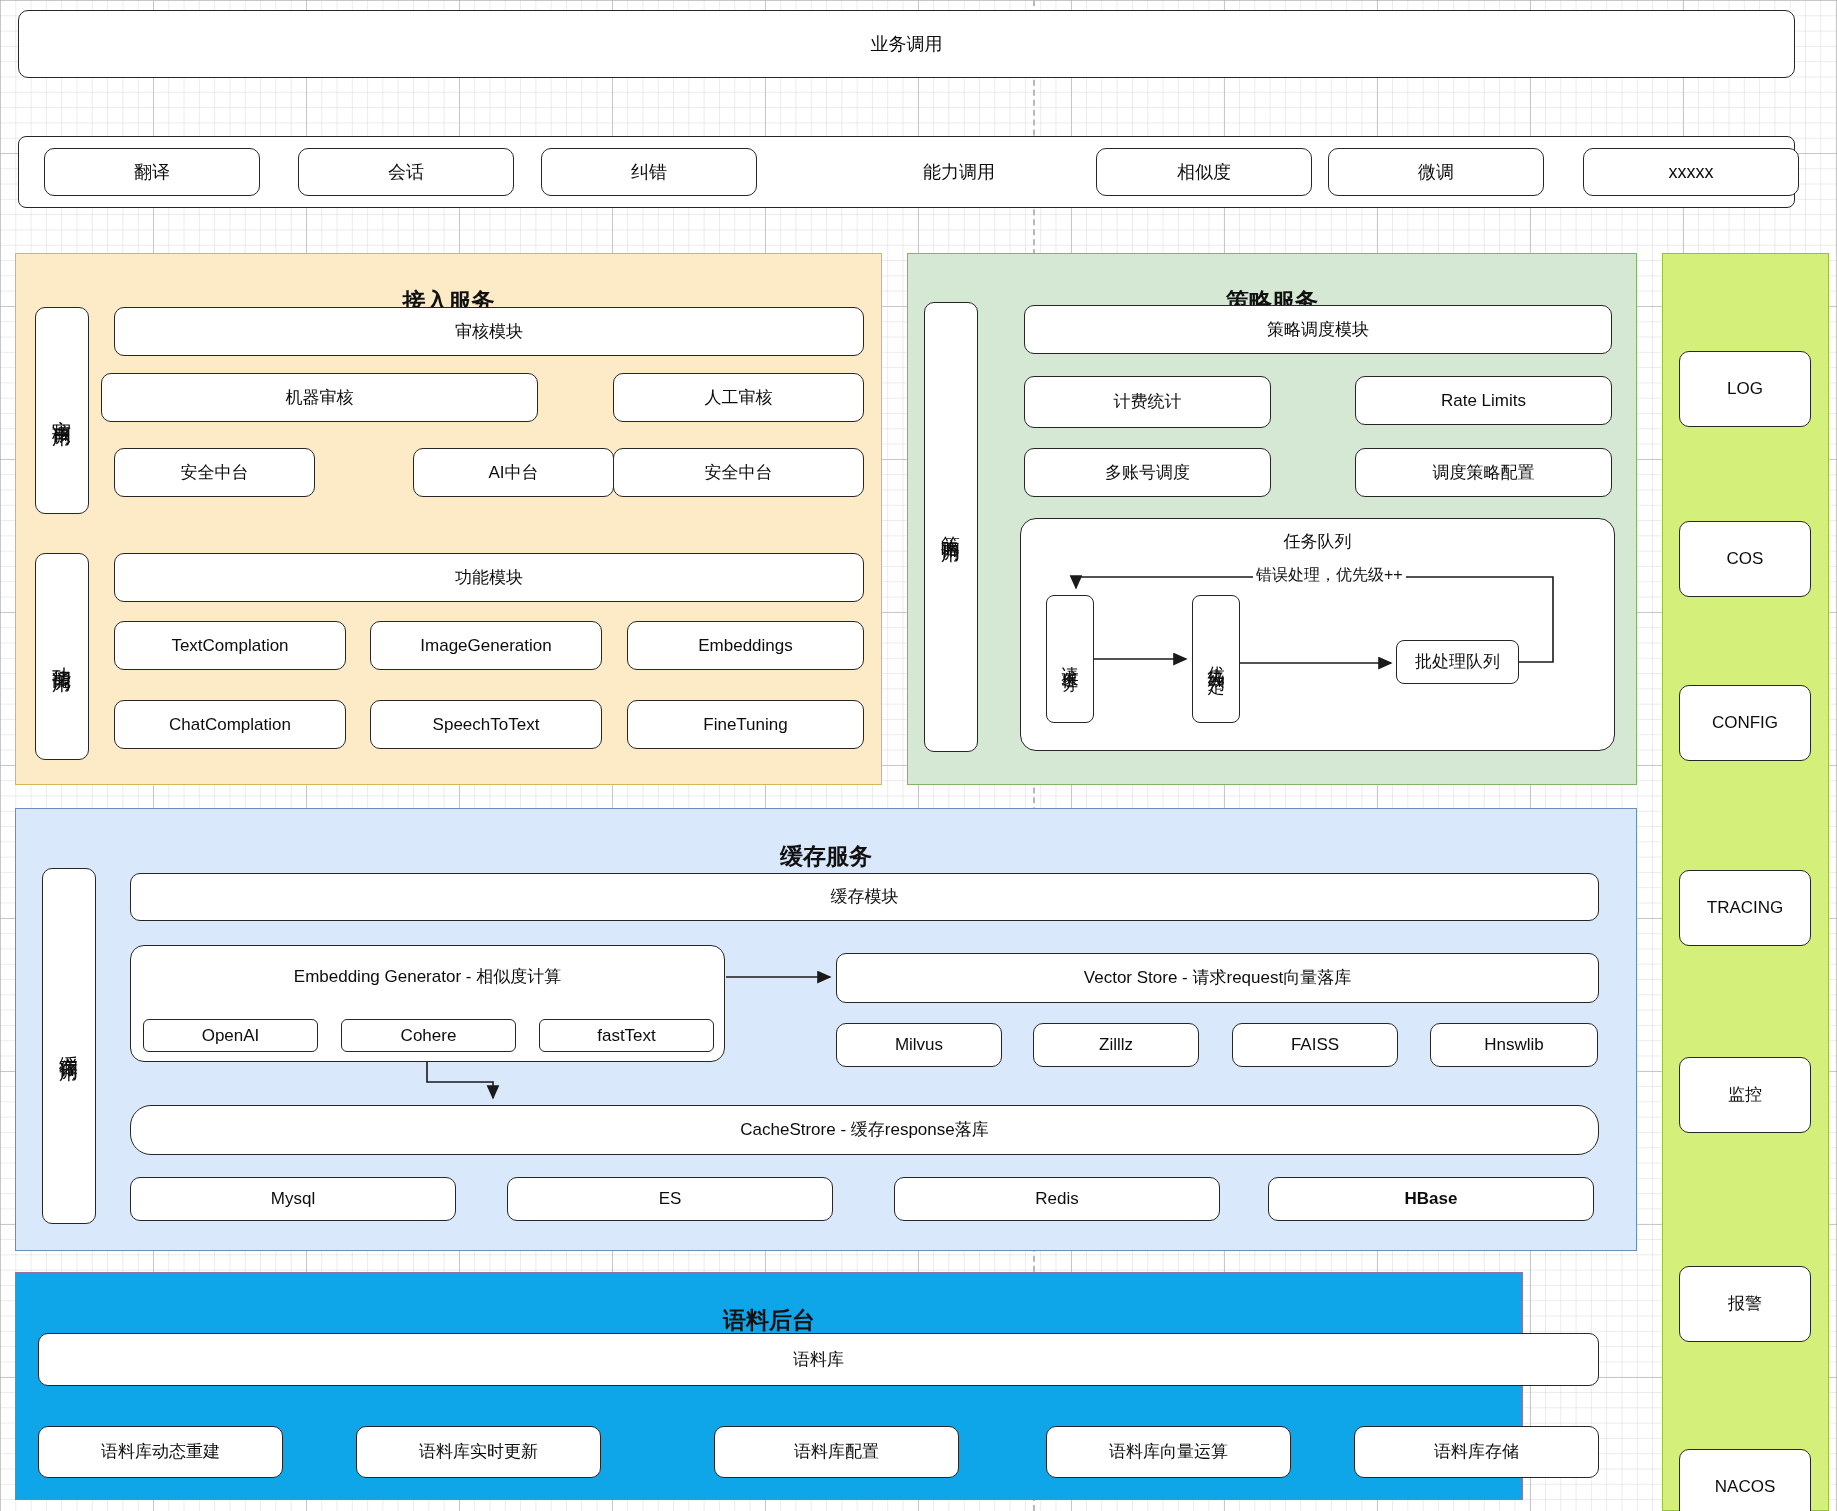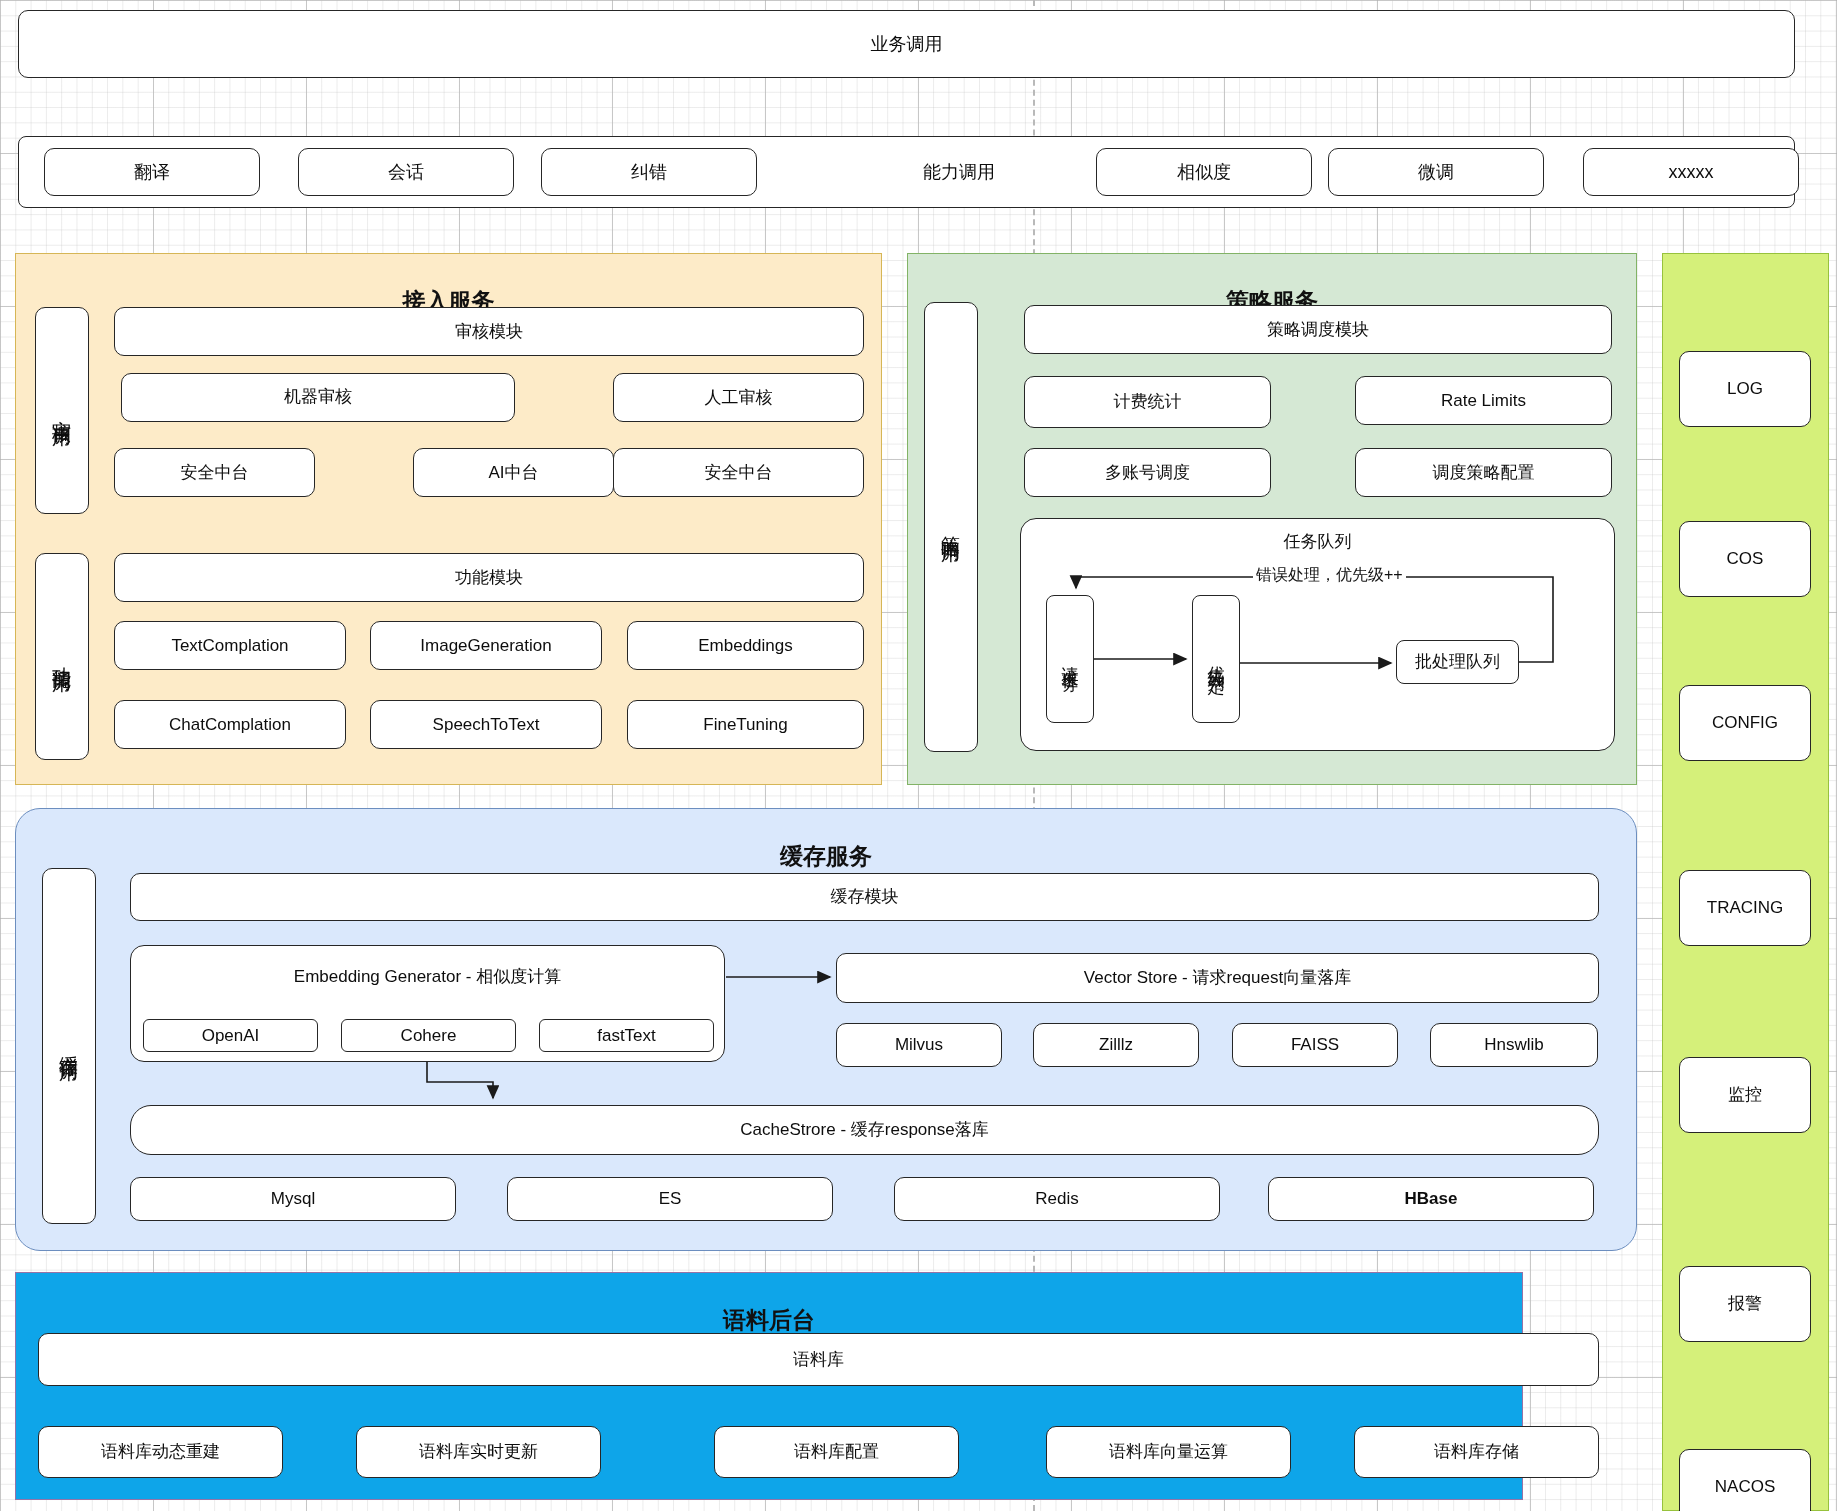--- a/index.html
+++ b/index.html
@@ -117,21 +117,21 @@
 <div class="band" style="left:15px; top:253px; width:867px; height:532px; background:#fdebc8; border-color:#d6b656;">
   <div class="band-title">接入服务</div>
 </div>
 
 <div class="node vtext" style="left:35px; top:307px; width:54px; height:207px; font-size:19px;">
   <span>审核调用</span>
 </div>
 <div class="node" style="left:114px; top:307px; width:750px; height:49px;">
   <span>审核模块</span>
 </div>
-<div class="node" style="left:121px; top:373px; width:394px; height:49px;font-family:Liberation Mono, monospace;">
+<div class="node" style="left:101px; top:373px; width:437px; height:49px;">
   <span>机器审核</span>
 </div>
 <div class="node" style="left:613px; top:373px; width:251px; height:49px;">
   <span>人工审核</span>
 </div>
 <div class="node" style="left:114px; top:448px; width:201px; height:49px;">
   <span>安全中台</span>
 </div>
 <div class="node" style="left:365px; top:448px; width:201px; height:49px;margin-left:48px;">
   <span>AI中台</span>
@@ -197,21 +197,21 @@
 <div class="node vtext" style="left:1192px; top:595px; width:48px; height:128px; font-size:17px; border-radius:8px;">
   <span>优先级判定</span>
 </div>
 <div class="node" style="left:1396px; top:640px; width:123px; height:44px; font-size:17px; border-radius:8px;">
   <span>批处理队列</span>
 </div>
 <div class="edge-label" style="left:1253px; top:565px;">
   <span>错误处理，优先级++</span>
 </div>
 
-<div class="band" style="left:15px; top:808px; width:1622px; height:443px; background:#dae8fc; border-color:#6c8ebf;border-radius:25px;">
+<div class="band" style="left:15px; top:808px; width:1622px; height:443px; background:#dae8fc; border-color:#6c8ebf;">
   <div class="band-title">缓存服务</div>
 </div>
 
 <div class="node vtext" style="left:42px; top:868px; width:54px; height:356px; font-size:19px;">
   <span>缓存调用</span>
 </div>
 <div class="node" style="left:130px; top:873px; width:1469px; height:48px;">
   <span>缓存模块</span>
 </div>
 

